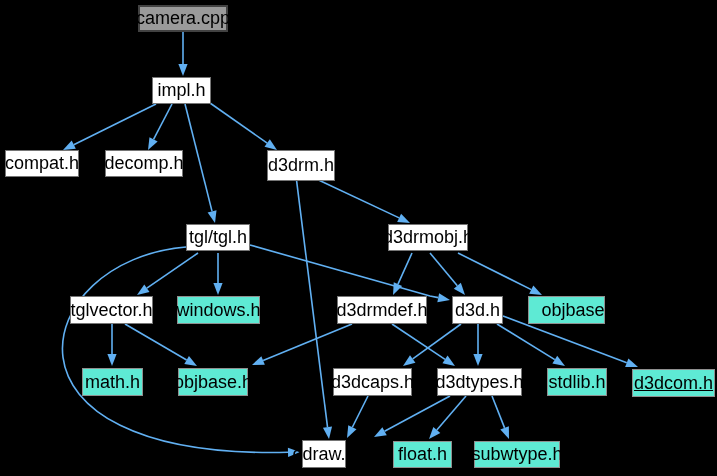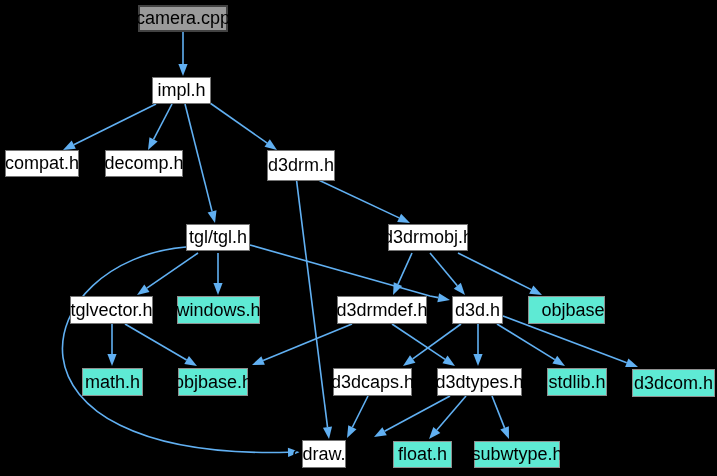--- a/index.html
+++ b/index.html
@@ -131,17 +131,17 @@
     <div class="node internal" style="left: 70px; top: 296px; width: 83px; height: 28px;">tglvector.h</div>
     <div class="node external" style="left: 177px; top: 296px; width: 83px; height: 28px;">windows.h</div>
     <div class="node internal" style="left: 337px; top: 296px; width: 90px; height: 28px;">d3drmdef.h</div>
     <div class="node internal" style="left: 452px; top: 296px; width: 51px; height: 28px;">d3d.h</div>
     <div class="node external" style="left: 528px; top: 296px; width: 77px; height: 28px; padding-left: 28px;">objbase.h</div>
     <div class="node external" style="left: 82px; top: 368px; width: 61px; height: 28px;">math.h</div>
     <div class="node external" style="left: 178px; top: 368px; width: 70px; height: 28px;">objbase.h</div>
     <div class="node internal" style="left: 333px; top: 368px; width: 79px; height: 28px;">d3dcaps.h</div>
     <div class="node internal" style="left: 437px; top: 368px; width: 85px; height: 28px;">d3dtypes.h</div>
     <div class="node external" style="left: 547px; top: 368px; width: 60px; height: 28px;">stdlib.h</div>
-    <div class="node external" style="left: 632px; top: 369px; width: 83px; height: 28px;">d3dcom.h</div>
+    <div class="node external" style="left: 632px; top: 369px; width: 83px; height: 28px; text-decoration: underline;">d3dcom.h</div>
     <div class="node internal" style="left: 302px; top: 440px; width: 44px; height: 28px;">ddraw.h</div>
     <div class="node external" style="left: 393px; top: 441px; width: 59px; height: 27px;">float.h</div>
     <div class="node external" style="left: 474px; top: 441px; width: 86px; height: 27px;">subwtype.h</div>
   </div>
 
 </body></html>

